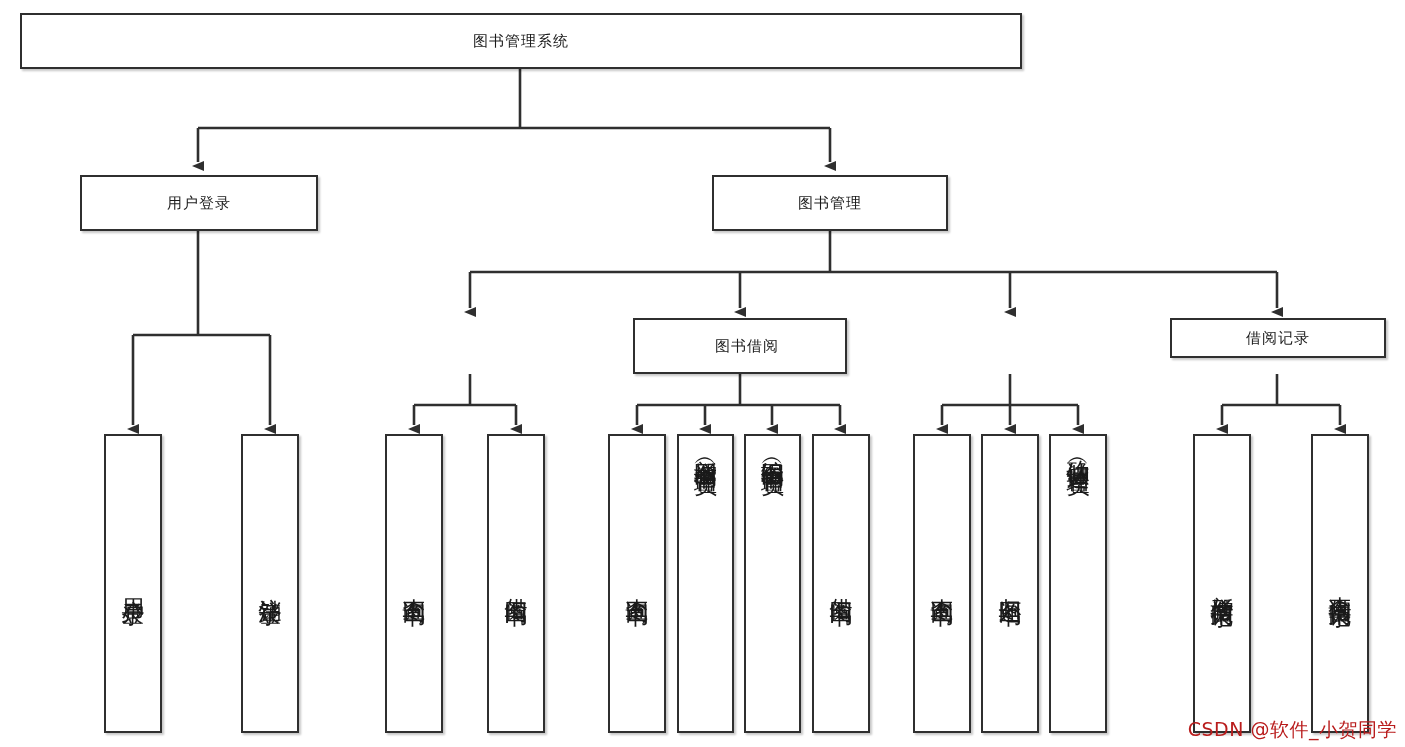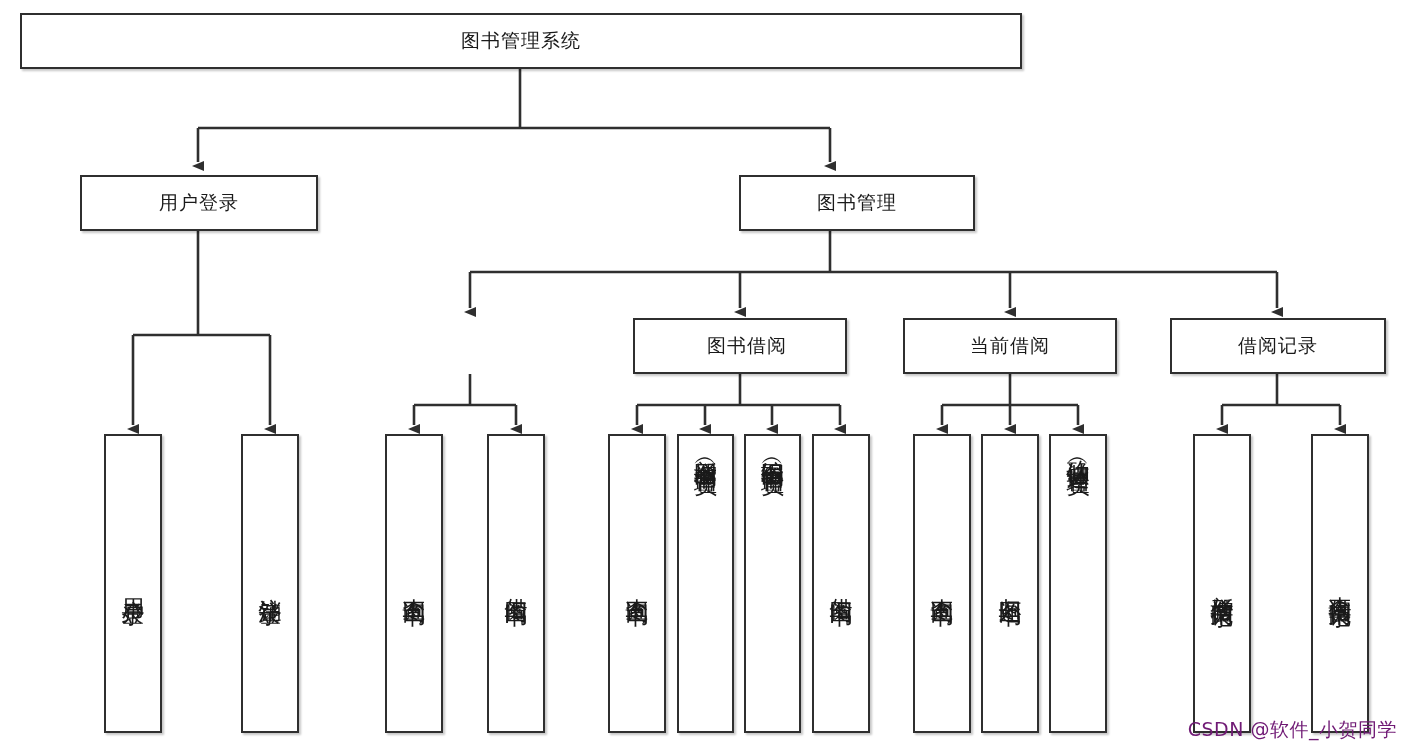--- a/index.html
+++ b/index.html
@@ -30,41 +30,41 @@
     box-sizing: border-box;
     background: #ffffff;
     border: 2px solid #2f2f2f;
     box-shadow: 2px 2px 2px rgba(0,0,0,0.22);
     display: flex;
     align-items: center;
     justify-content: center;
     color: #1a1a1a;
   }
   .node.horiz {
-    font-size: 19px;
+    font-size: 15px;
     letter-spacing: 1px;
   }
   .node.vert {
     writing-mode: vertical-rl;
     text-orientation: upright;
     font-size: 23px;
     line-height: 1.18;
     letter-spacing: 2px;
     padding: 6px 0;
     white-space: nowrap;
   }
   .node.vert.top-aligned {
     justify-content: flex-start;
   }
   .watermark {
     position: absolute;
     right: 8px;
     bottom: 4px;
     font-size: 19px;
-    color: #701a75;
+    color: #b91c1c;
     white-space: nowrap;
     letter-spacing: 0.5px;
   }
 </style>
 </head>
 <body>
 
 <div id="canvas">
 
   <svg id="edges" viewBox="0 0 1405 747">
@@ -117,31 +117,28 @@
     </g>
   </svg>
 
   <div class="node horiz" style="left:20px; top:13px; width:1002px; height:56px;">
     <span>图书管理系统</span>
   </div>
 
   <div class="node horiz" style="left:80px; top:175px; width:238px; height:56px;">
     <span>用户登录</span>
   </div>
-  <div class="node horiz" style="left:712px; top:175px; width:236px; height:56px;margin-left:27px;">
+  <div class="node horiz" style="left:712px; top:175px; width:236px; height:56px;">
     <span>图书管理</span>
   </div>
 
   <div class="node horiz" style="left:633px; top:318px; width:214px; height:56px;padding-left:14px;">
     <span>图书借阅</span>
   </div>
-  <div class="node horiz" style="left:903px; top:318px; width:214px; height:56px;">
-    <span>当前借阅</span>
-  </div>
-  <div class="node horiz" style="left:1170px; top:318px; width:216px; height:56px;">
+  <div class="node horiz" style="left:1170px; top:318px; width:216px; height:40px;">
     <span>借阅记录</span>
   </div>
 
   <div class="node vert" style="left:104px; top:434px; width:58px; height:299px;">
     <span>用户登录</span>
   </div>
   <div class="node vert" style="left:241px; top:434px; width:58px; height:299px;">
     <span>注销登录</span>
   </div>
 

